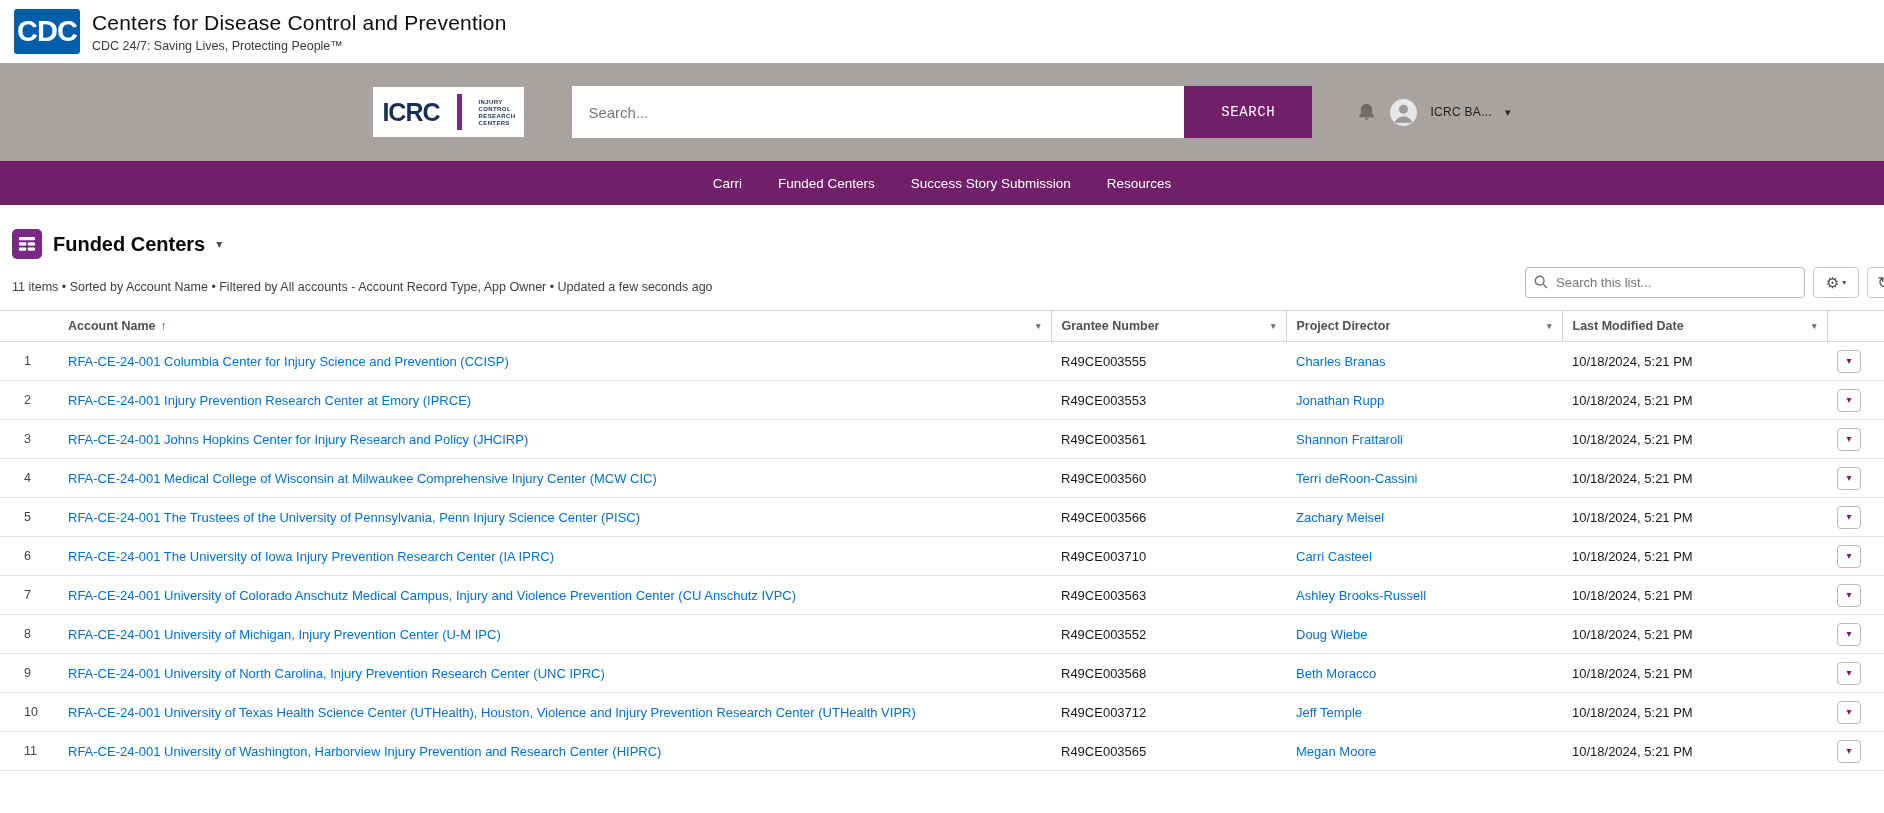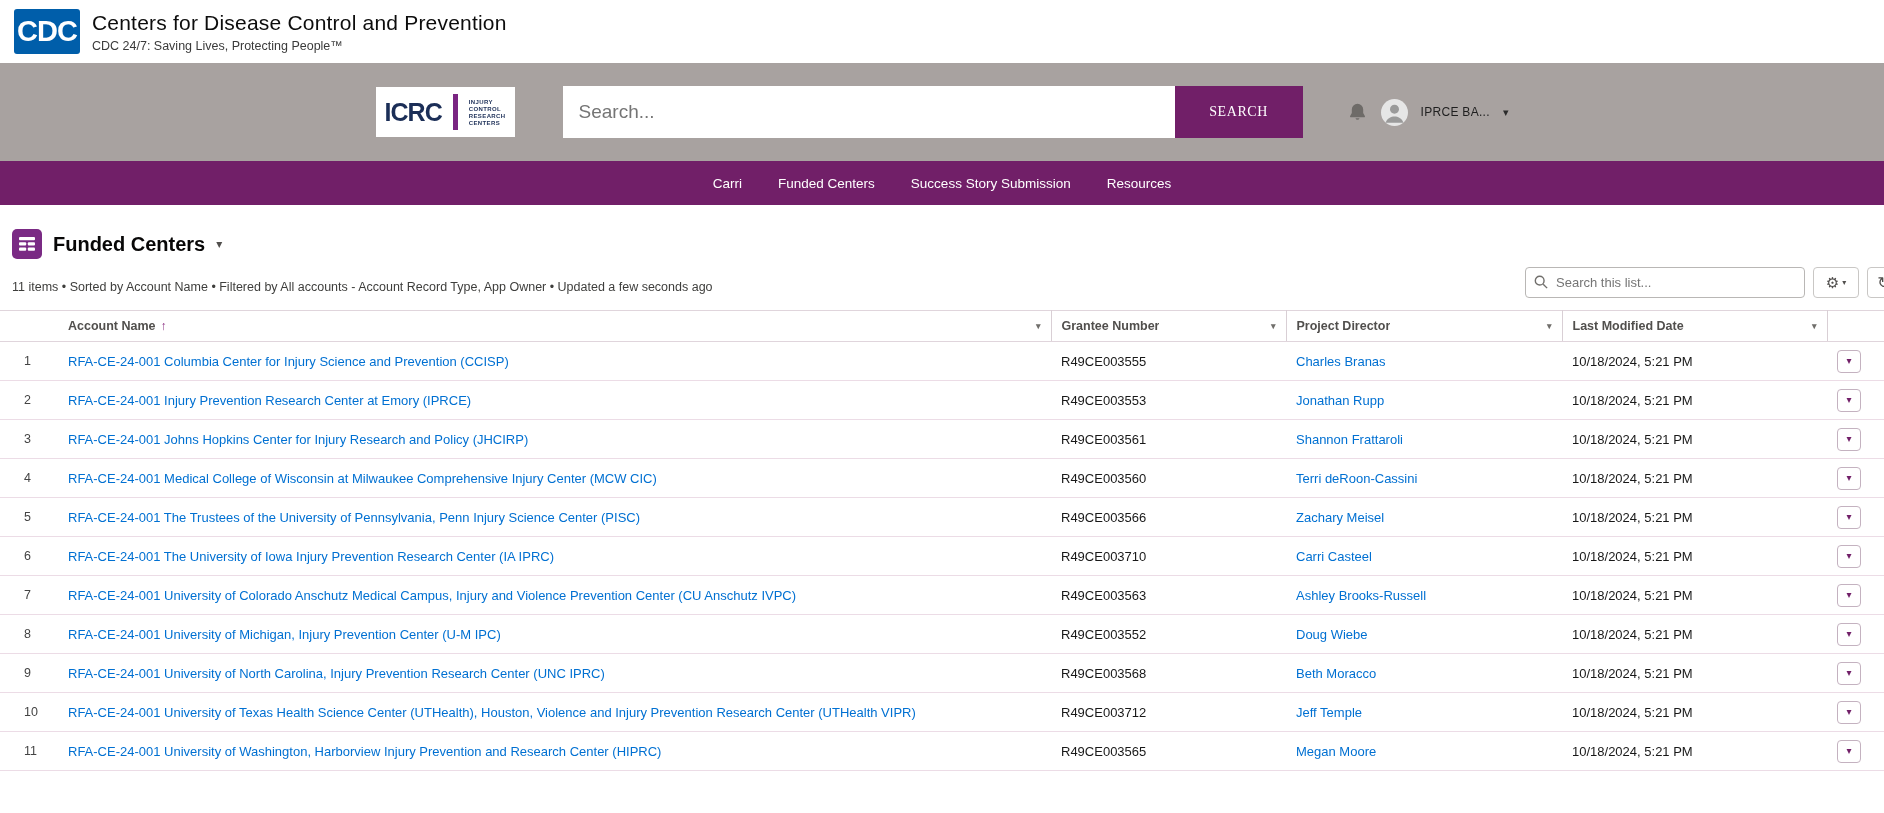--- a/index.html
+++ b/index.html
@@ -11,30 +11,30 @@
   .cdc-header { height: 63px; display: flex; align-items: center; padding-left: 14px; background: #fff; }
   .cdc-logo { width: 66px; height: 45px; background: #005eaa; color: #fff; font-weight: bold;
               font-size: 29px; display: flex; align-items: center; justify-content: center;
               border-radius: 3px; letter-spacing: -1px; flex: 0 0 auto; }
   .cdc-titles { margin-left: 12px; }
   .cdc-title { font-size: 21px; color: #0d0d0d; font-weight: 500; letter-spacing: .2px; }
   .cdc-tagline { font-size: 12.5px; color: #3a3a3a; margin-top: 4px; }
 
   
   .banner { height: 98px; background: #a8a2a0; display: flex; align-items: center; justify-content: center; }
-  .icrc-logo { background: #fff; height: 50px; padding: 5px 9px; display: flex; align-items: center; gap: 11px; }
+  .icrc-logo { background: #fff; height: 50px; padding: 5px 9px; display: flex; align-items: center; gap: 17px; }
   .icrc-text { font-size: 25px; font-weight: bold; color: #1b2e57; letter-spacing: -1px; }
   .icrc-bar { width: 5px; height: 36px; background: #7a2582; }
   .icrc-small { display: flex; flex-direction: column; gap: 1px; }
   .icrc-small span { font-size: 6px; font-weight: bold; color: #1b2e57; letter-spacing: .4px; }
   .banner-search { display: flex; margin-left: 48px; }
-  .banner-search input { width: 612px; height: 52px; border: none; padding: 0 16px; font-size: 19px;
+  .banner-search input { width: 612px; height: 52px; border: none; padding: 0 16px; font-size: 15px;
                          color: #333; font-family: inherit; outline: none; }
   .banner-search button { width: 128px; height: 52px; background: #711f68; color: #fff; border: none;
-                          font-size: 14px; font-weight: 500; letter-spacing: .6px; font-family: Liberation Serif, serif; cursor: pointer; }
+                          font-size: 14px; font-weight: 500; letter-spacing: .6px; font-family: Liberation Mono, monospace; cursor: pointer; }
   .banner-user { display: flex; align-items: center; margin-left: 44px; gap: 13px; }
   .user-name { font-size: 12px; color: #1f1f1f; letter-spacing: .3px; }
   .chev { font-size: 11px; color: #2b2b2b; line-height: 1; }
 
   
   .nav { height: 44px; background: #711f68; display: flex; align-items: center; justify-content: center; gap: 36px; }
   .nav a { color: #fff; font-size: 13.5px; }
 
   
   .page-head { display: flex; align-items: center; padding: 24px 14px 0 12px; }
@@ -107,21 +107,21 @@
           <path d="M12 2a6.5 6.5 0 0 0-6.5 6.5v4.2L3.6 16a1 1 0 0 0 .9 1.5h15a1 1 0 0 0 .9-1.5l-1.9-3.3V8.5A6.5 6.5 0 0 0 12 2zm-2.3 16.5a2.4 2.4 0 0 0 4.6 0z" fill="#6e6b68"></path>
         </svg>
     </span>
     <span style="display:flex;">
       <svg width="27" height="27" viewBox="0 0 24 24">
           <circle cx="12" cy="12" r="12" fill="#e6e6e6"></circle>
           <circle cx="12" cy="9" r="4" fill="#9a9a9a"></circle>
           <path d="M4 21c1.5-4 5-5.5 8-5.5s6.5 1.5 8 5.5z" fill="#9a9a9a"></path>
         </svg>
     </span>
-    <span class="user-name">IPRCE BA...</span>
+    <span class="user-name">ICRC BA...</span>
     <span class="chev">▾</span>
   </div>
 </div>
 
 <nav class="nav">
   <a href="#">Carri</a>
   <a href="#">Funded Centers</a>
   <a href="#">Success Story Submission</a>
   <a href="#">Resources</a>
 </nav>

